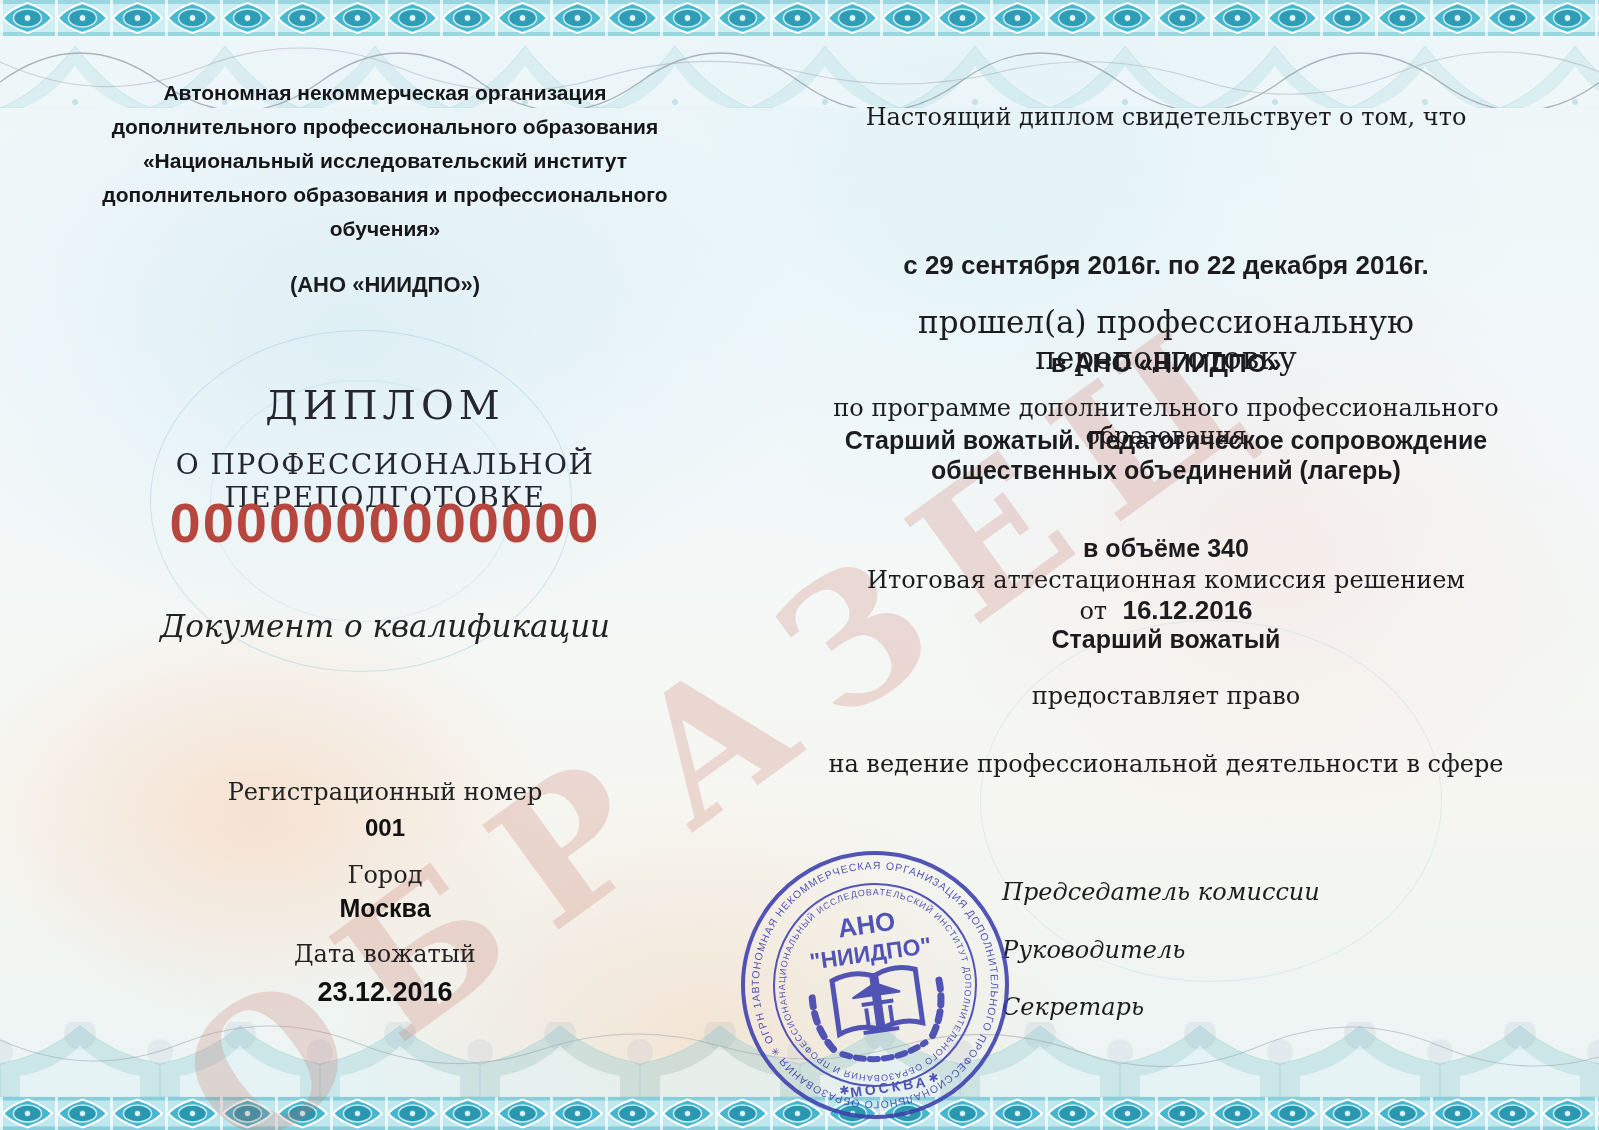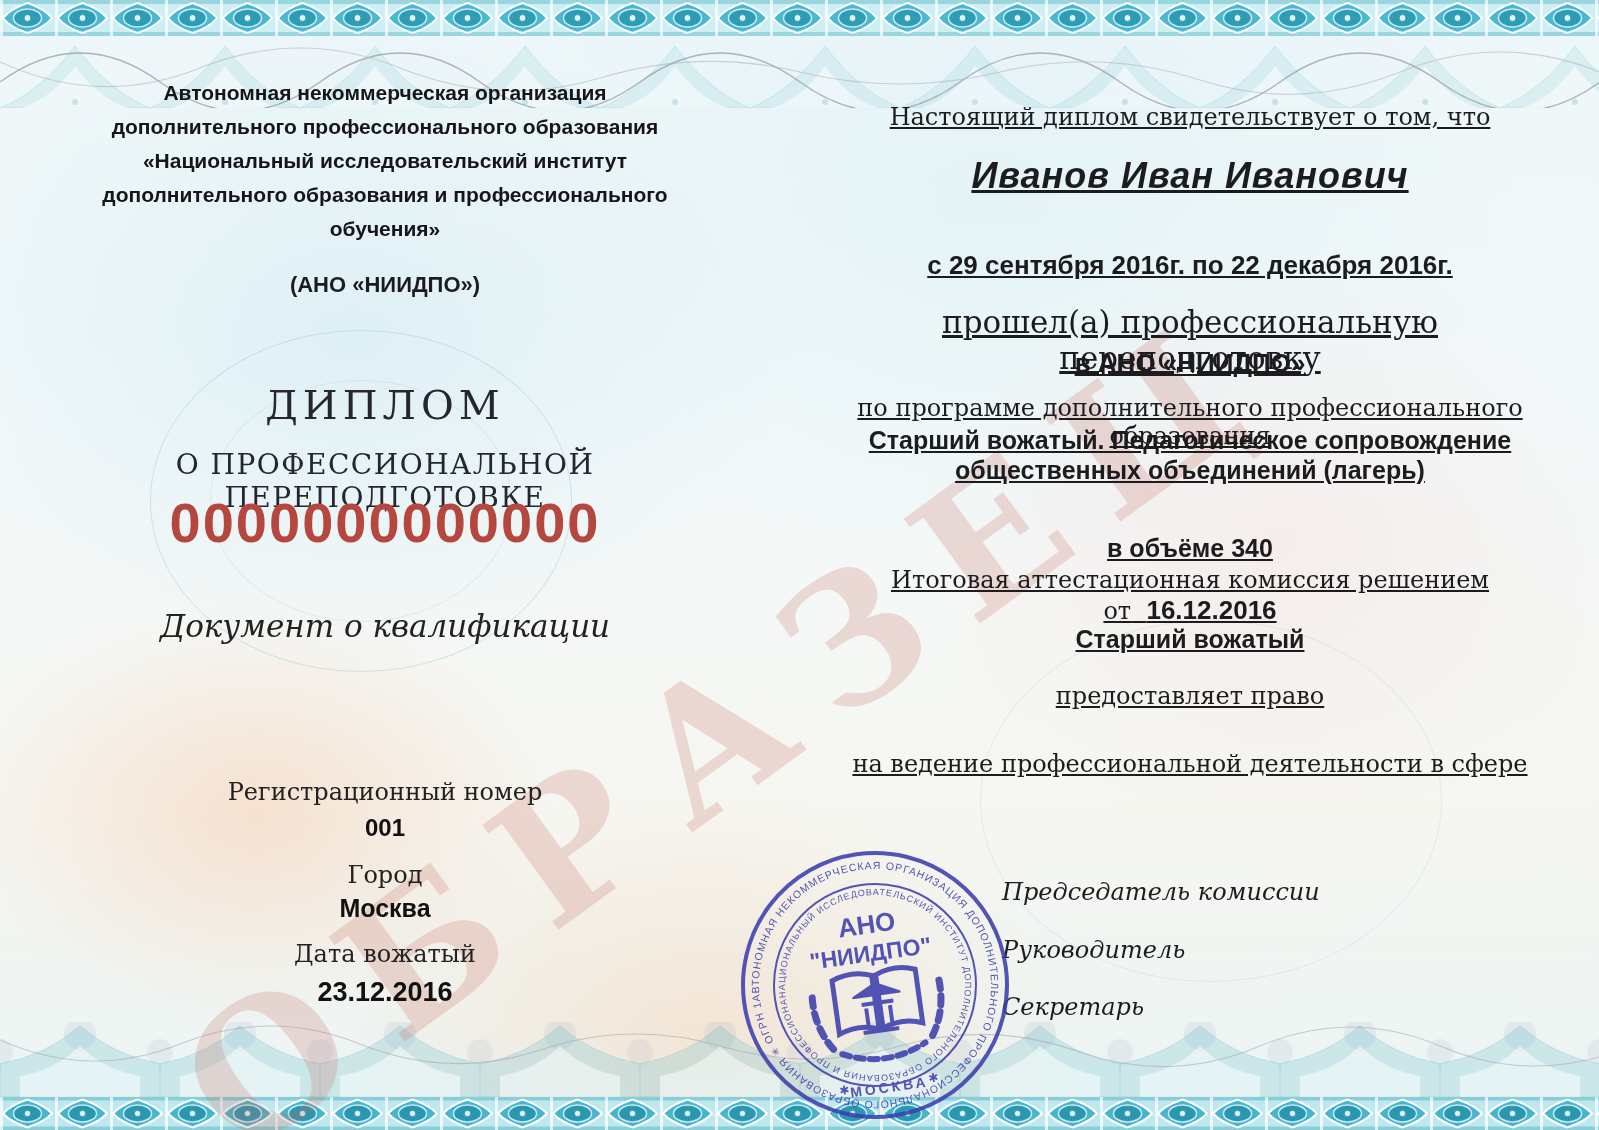--- a/index.html
+++ b/index.html
@@ -22,21 +22,21 @@
   .ring{position:absolute;border-radius:50%;border:1px solid rgba(160,205,220,.45);}
   .ring.r2{border-color:rgba(170,210,225,.30);}
   
   .watermark{
     left:205px;top:1005px;transform:rotate(-36deg);transform-origin:0 50%;
     font-family:"DejaVu Serif",serif;font-weight:bold;font-size:178px;letter-spacing:38px;
     color:rgba(197,104,92,.22);white-space:nowrap;z-index:2;
   }
   .txt{z-index:3;}
   .leftcol{left:75px;width:620px;}
-  .rightcol{left:840px;width:700px;text-decoration:underline;}
+  .rightcol{left:816px;width:700px;}
   .orgname{top:76px;font-size:21px;font-weight:bold;line-height:1.62;color:#161618;}
   .orgshort{top:272px;font-size:22px;font-weight:bold;}
   .diptitle{top:382px;font-size:40px;letter-spacing:5px;color:#26262e;}
   .dipsub{top:448px;font-size:28px;letter-spacing:1.5px;color:#26262e;}
   .blanknum{top:490px;font-size:56px;letter-spacing:2px;color:#b5473e;font-weight:700;}
   .dockind{top:608px;font-size:31px;font-style:italic;color:#222;}
   .flabel{font-size:24px;color:#222;}
   .fvalue{font-weight:bold;font-size:24px;color:#111;}
   .sig{font-size:24px;font-style:italic;color:#1d1d1f;}
   .statement{top:103px;font-size:24px;}
@@ -133,21 +133,20 @@
   <div class="abs txt leftcol ctr serif dockind">Документ о квалификации</div>
 
   <div class="abs txt leftcol ctr serif flabel" style="top:778px;">Регистрационный номер</div>
   <div class="abs txt leftcol ctr sans fvalue" style="top:814px;">001</div>
   <div class="abs txt leftcol ctr serif flabel" style="top:861px;">Город</div>
   <div class="abs txt leftcol ctr sans fvalue" style="top:894px;font-size:25px;">Москва</div>
   <div class="abs txt leftcol ctr serif flabel" style="top:940px;">Дата вожатый</div>
   <div class="abs txt leftcol ctr sans fvalue" style="top:977px;font-size:27px;">23.12.2016</div>
 
   <div class="abs txt rightcol ctr serif statement">Настоящий диплом свидетельствует о том, что</div>
-  <div class="abs txt rightcol ctr sans holder">Иванов Иван Иванович</div>
   <div class="abs txt rightcol ctr sans period">с 29 сентября 2016г. по 22 декабря 2016г.</div>
   <div class="abs txt rightcol ctr serif completed">прошел(а) профессиональную переподготовку</div>
   <div class="abs txt rightcol ctr sans atorg">в АНО «НИИДПО»</div>
   <div class="abs txt rightcol ctr serif programintro">по программе дополнительного профессионального образования</div>
   <div class="abs txt rightcol ctr sans programname">Старший вожатый. Педагогическое сопровождение общественных объединений (лагерь)</div>
   <div class="abs txt rightcol ctr sans volume">в объёме 340</div>
   <div class="abs txt rightcol ctr serif commission">Итоговая аттестационная комиссия решением</div>
   <div class="abs txt rightcol ctr serif decision">
     <span>от</span>&nbsp;
     <b>16.12.2016</b>

